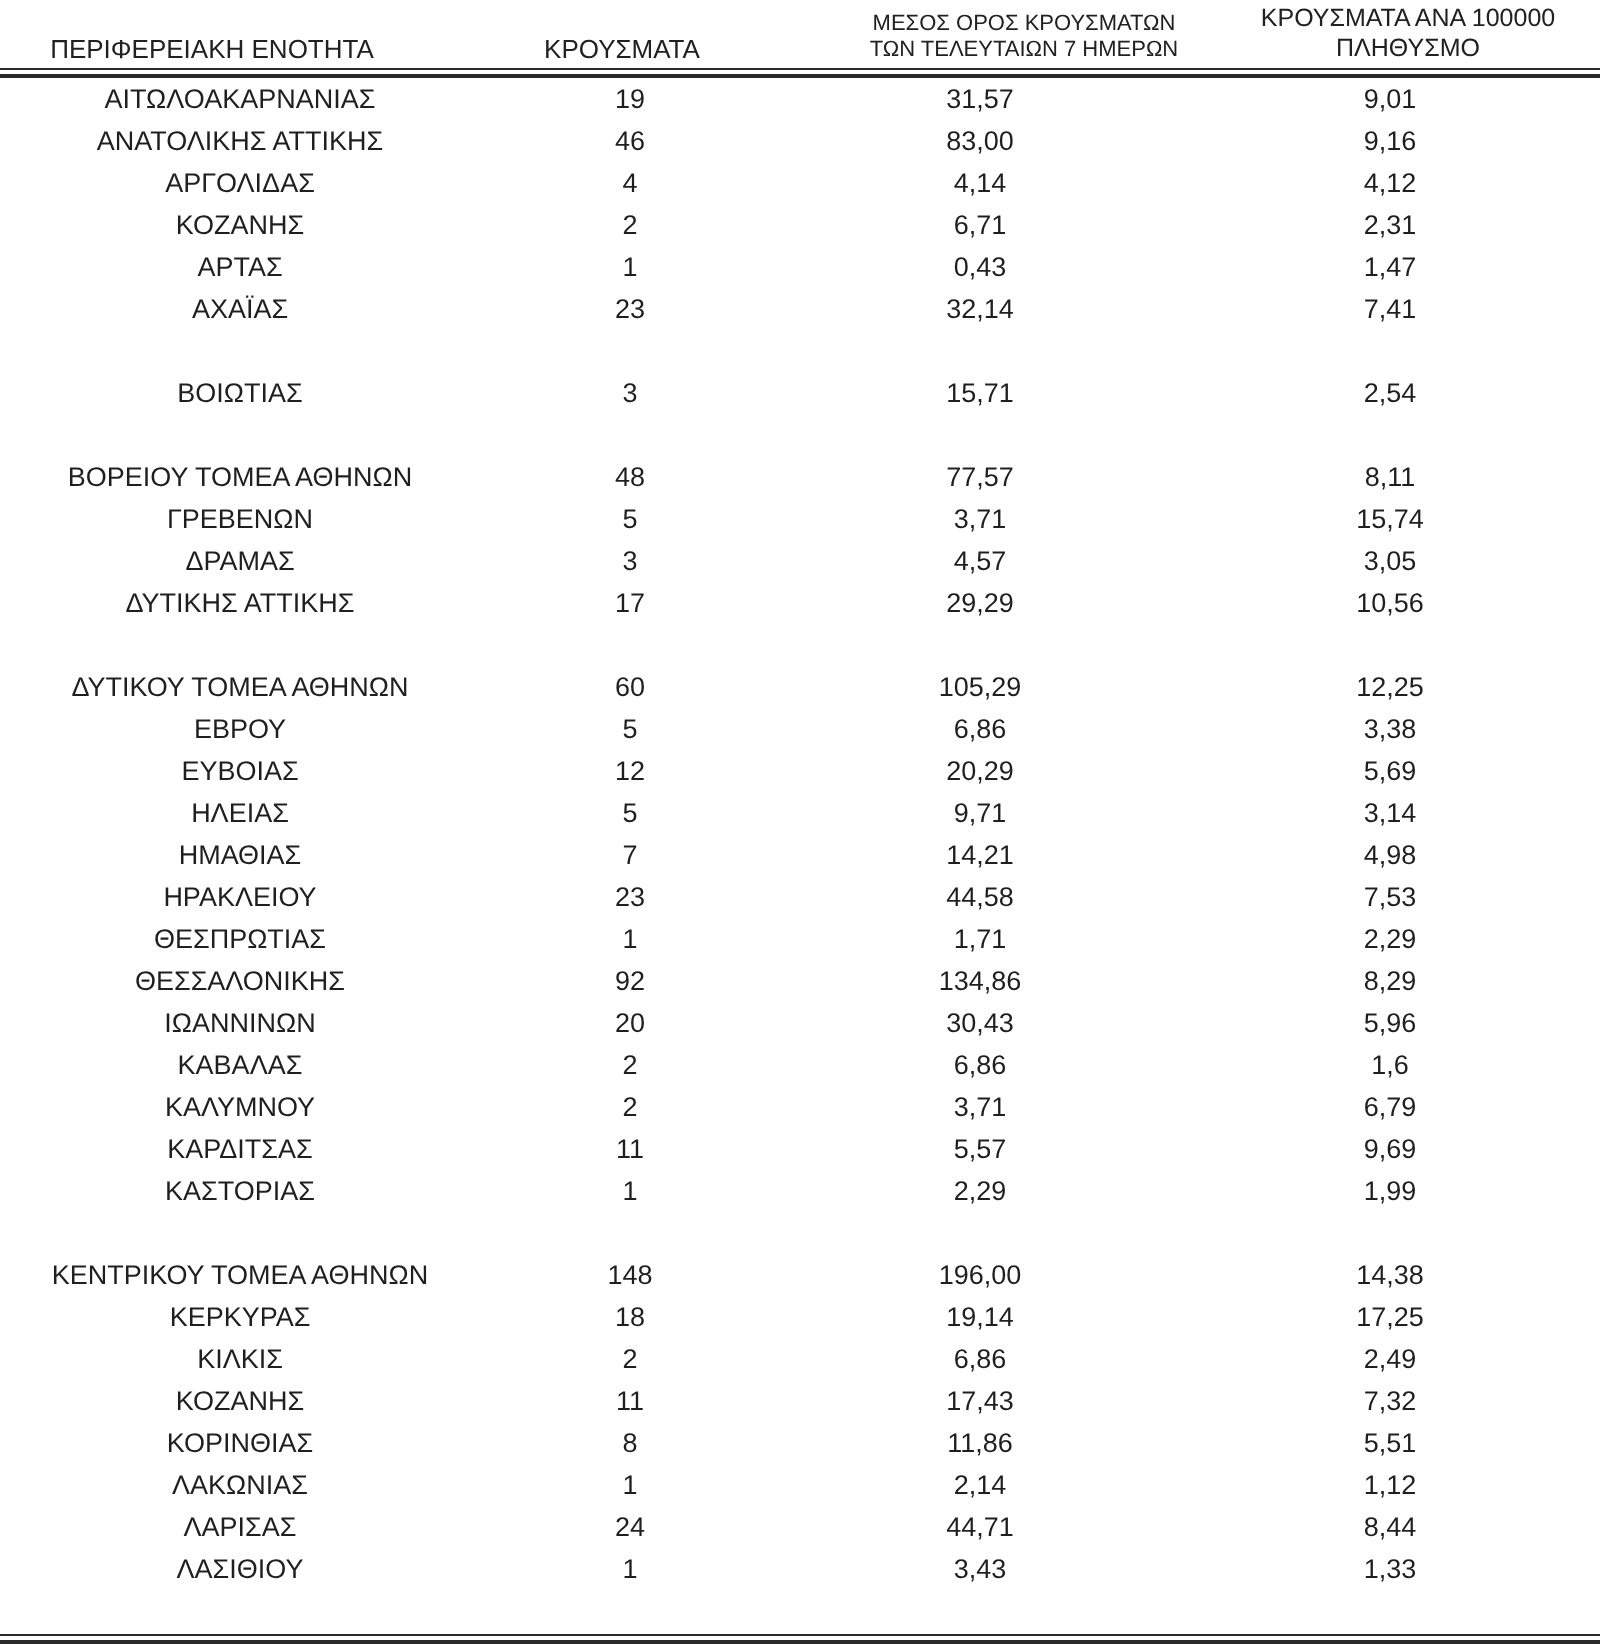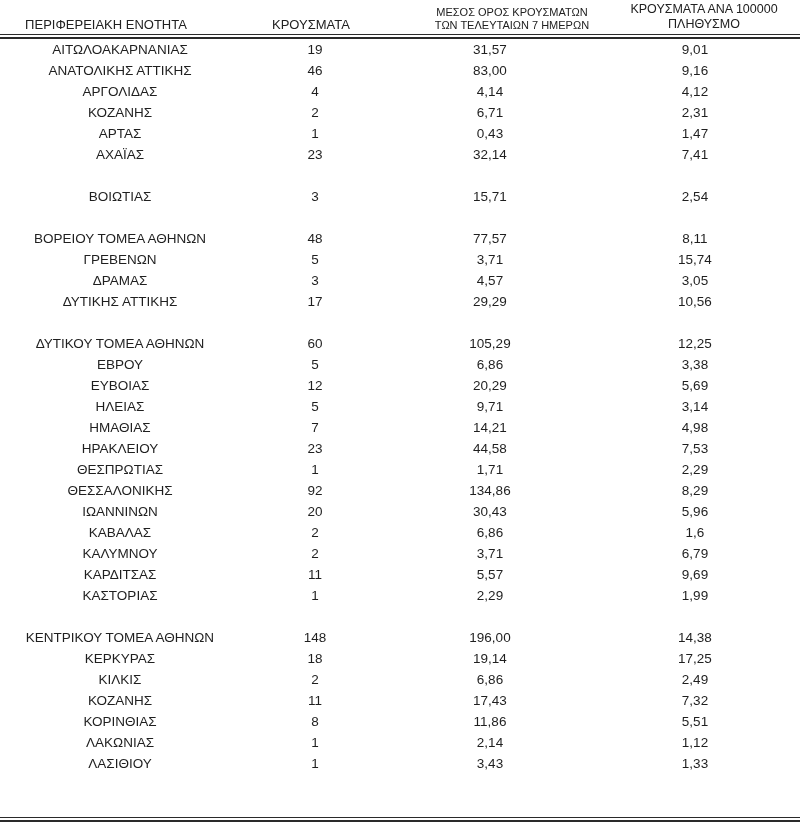--- a/index.html
+++ b/index.html
@@ -312,20 +312,26 @@
           <td>11,86</td>
           <td>5,51</td>
         </tr>
         <tr>
           <td>ΛΑΚΩΝΙΑΣ</td>
           <td>1</td>
           <td>2,14</td>
           <td>1,12</td>
         </tr>
         <tr>
+          <td>ΛΑΡΙΣΑΣ</td>
+          <td>24</td>
+          <td>44,71</td>
+          <td>8,44</td>
+        </tr>
+        <tr>
           <td>ΛΑΣΙΘΙΟΥ</td>
           <td>1</td>
           <td>3,43</td>
           <td>1,33</td>
         </tr>
       </tbody>
   </table>
 
   <div class="rule bottom"></div>
 

